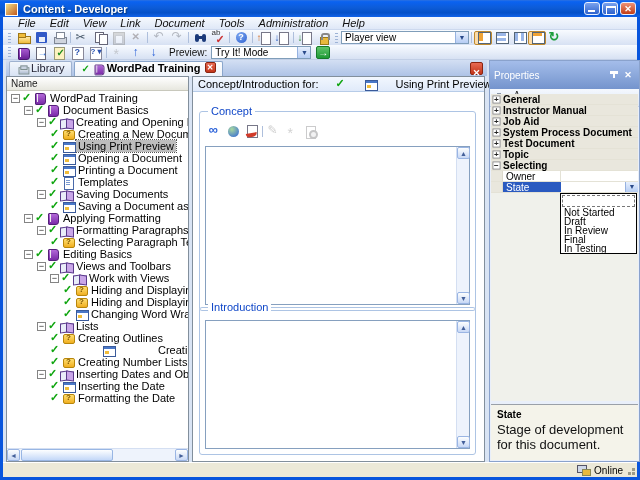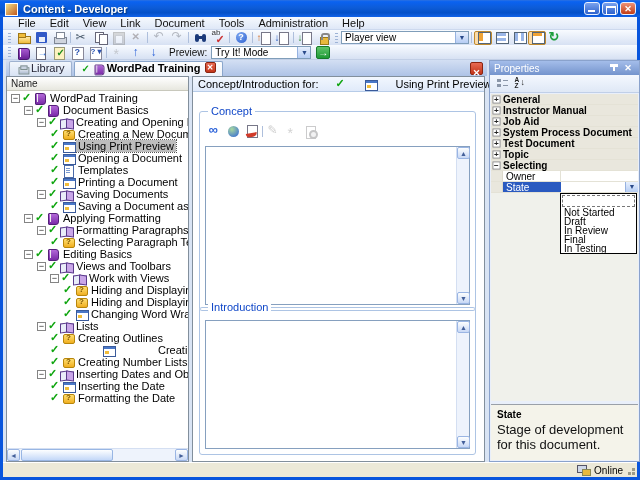--- a/index.html
+++ b/index.html
@@ -13,21 +13,21 @@
   .wbtn{width:16px;height:13px;margin-left:2px;border:1px solid #e8f0ff;border-radius:3px;position:relative;
     background:linear-gradient(#7aa2ee,#2f63cc);}
   .wbtn.close{background:linear-gradient(#ef9275,#c23d16);}
   .wbtn.min::before{content:"";position:absolute;left:3px;bottom:2px;width:7px;height:2px;background:#fff;}
   .wbtn.max::before{content:"";position:absolute;left:3px;top:3px;width:8px;height:6px;border:1px solid #fff;border-top-width:2px;}
   .wbtn.close::before{content:"\2715";position:absolute;left:0;right:0;top:0;text-align:center;color:#fff;font-size:9px;line-height:12px;font-weight:bold;}
 
   
   .menubar{position:absolute;left:0;right:0;top:17px;height:13px;display:flex;align-items:center;
     background:linear-gradient(#f6f9fe,#dfe8f7);border-bottom:1px solid #cdd9ee;padding-left:8px;}
-  .mitem{font-size:11px;padding:0 7px;color:#111;line-height:13px;}
+  .mitem{font-size:11px;padding:0 7px;color:#111;line-height:13px;font-style:italic;}
   .tbar{position:absolute;left:0;right:0;display:flex;align-items:center;
     background:linear-gradient(#f8fbff,#d7e1f3);border-bottom:1px solid #c2cfe6;padding-left:2px;}
   .tbar1{top:30px;height:16px;} .tbar2{top:45px;height:15px;}
   .tgrip{width:3px;height:10px;margin:0 3px;background:repeating-linear-gradient(180deg,#9db3d6 0 1px,transparent 1px 3px);}
   .ticons{display:flex;align-items:center;}
   .tbtn{width:18px;height:14px;display:flex;align-items:center;justify-content:center;border:1px solid transparent;border-radius:2px;flex:none;}
   .tbtn.act{background:#fcdca8;border-color:#c08a2e;}
   .tbtn.dis{opacity:.38;filter:grayscale(.9);}
   .tsep{width:1px;height:11px;background:#aebfdc;margin:0 2px;flex:none;}
   .tlabel-s{font-size:10px;margin:0 4px 0 6px;color:#111;}
@@ -157,21 +157,21 @@
   .gbox.concept{top:10px;height:200px;margin-top:24px;} .gbox.intro{top:230px;bottom:6px;}
   .glabel{position:absolute;top:-7px;left:8px;background:#fff;padding:0 3px;color:#1047c8;font-size:11px;}
   .gtoolbar{position:absolute;left:6px;top:10px;display:flex;align-items:center;height:18px;}
   .gtext{position:absolute;left:5px;right:5px;bottom:5px;background:#fff;border:1px solid #86a0bf;}
   .concept .gtext{top:34px;} .intro .gtext{top:12px;}
   .vscroll{position:absolute;right:0;top:0;bottom:0;width:13px;background:#eef3fc;border-left:1px solid #d4dff2;}
   .vscroll .up{top:0;left:0;} .vscroll .down{bottom:0;left:0;}
 
   
   .props{position:absolute;left:486px;top:60px;width:151px;height:402px;background:#e9effa;border:1px solid #8aa2cc;}
-  .ptitle{height:14px;display:flex;align-items:center;padding:0 4px;
+  .ptitle{height:28px;display:flex;align-items:center;padding:0 4px;
     background:linear-gradient(#a4bdea,#7494cd);color:#fff;font-size:10px;}
   .ptitle .pt{flex:1;}
   .pbtn{width:14px;height:12px;position:relative;margin-left:1px;}
   .ptools{height:18px;display:flex;align-items:center;padding-left:3px;border-bottom:1px solid #c0cfe8;
     background:linear-gradient(#f4f8fe,#dfe8f6);}
   .pgrid{position:absolute;left:1px;right:1px;top:33px;bottom:60px;background:#f0f1eb;overflow:hidden;}
   .prow{height:11px;display:flex;align-items:stretch;font-size:10px;border-bottom:1px solid #e4e2d6;background:#fff;}
   .prow.cat{background:#e9e7dd;font-weight:bold;align-items:center;padding-left:1px;gap:2px;}
   .prow.cat .exp{transform:scale(.9);}
   .pindent{width:12px;background:#e9e7dd;border-right:1px solid #dcd9cc;flex:none;}
@@ -385,27 +385,27 @@
           <span class="ico t-simulation"></span>
           <span class="tlabel">Using Print Preview</span>
         </div>
         <div class="trow" style="padding-left: 43px;">
           <span class="ico t-check"></span>
           <span class="ico t-simulation"></span>
           <span class="tlabel">Opening a Document</span>
         </div>
         <div class="trow" style="padding-left: 43px;">
           <span class="ico t-check"></span>
+          <span class="ico t-simulation"></span>
+          <span class="tlabel">Printing a Document</span>
+        </div>
+        <div class="trow" style="padding-left: 43px;">
+          <span class="ico t-check"></span>
           <span class="ico t-document"></span>
           <span class="tlabel">Templates</span>
-        </div>
-        <div class="trow" style="padding-left: 43px;">
-          <span class="ico t-check"></span>
-          <span class="ico t-simulation"></span>
-          <span class="tlabel">Printing a Document</span>
         </div>
         <div class="trow" style="padding-left: 30px;">
           <span class="exp">−</span>
           <span class="ico t-check"></span>
           <span class="ico t-book-open"></span>
           <span class="tlabel">Saving Documents</span>
         </div>
         <div class="trow" style="padding-left: 43px;">
           <span class="ico t-check"></span>
           <span class="ico t-simulation"></span>

